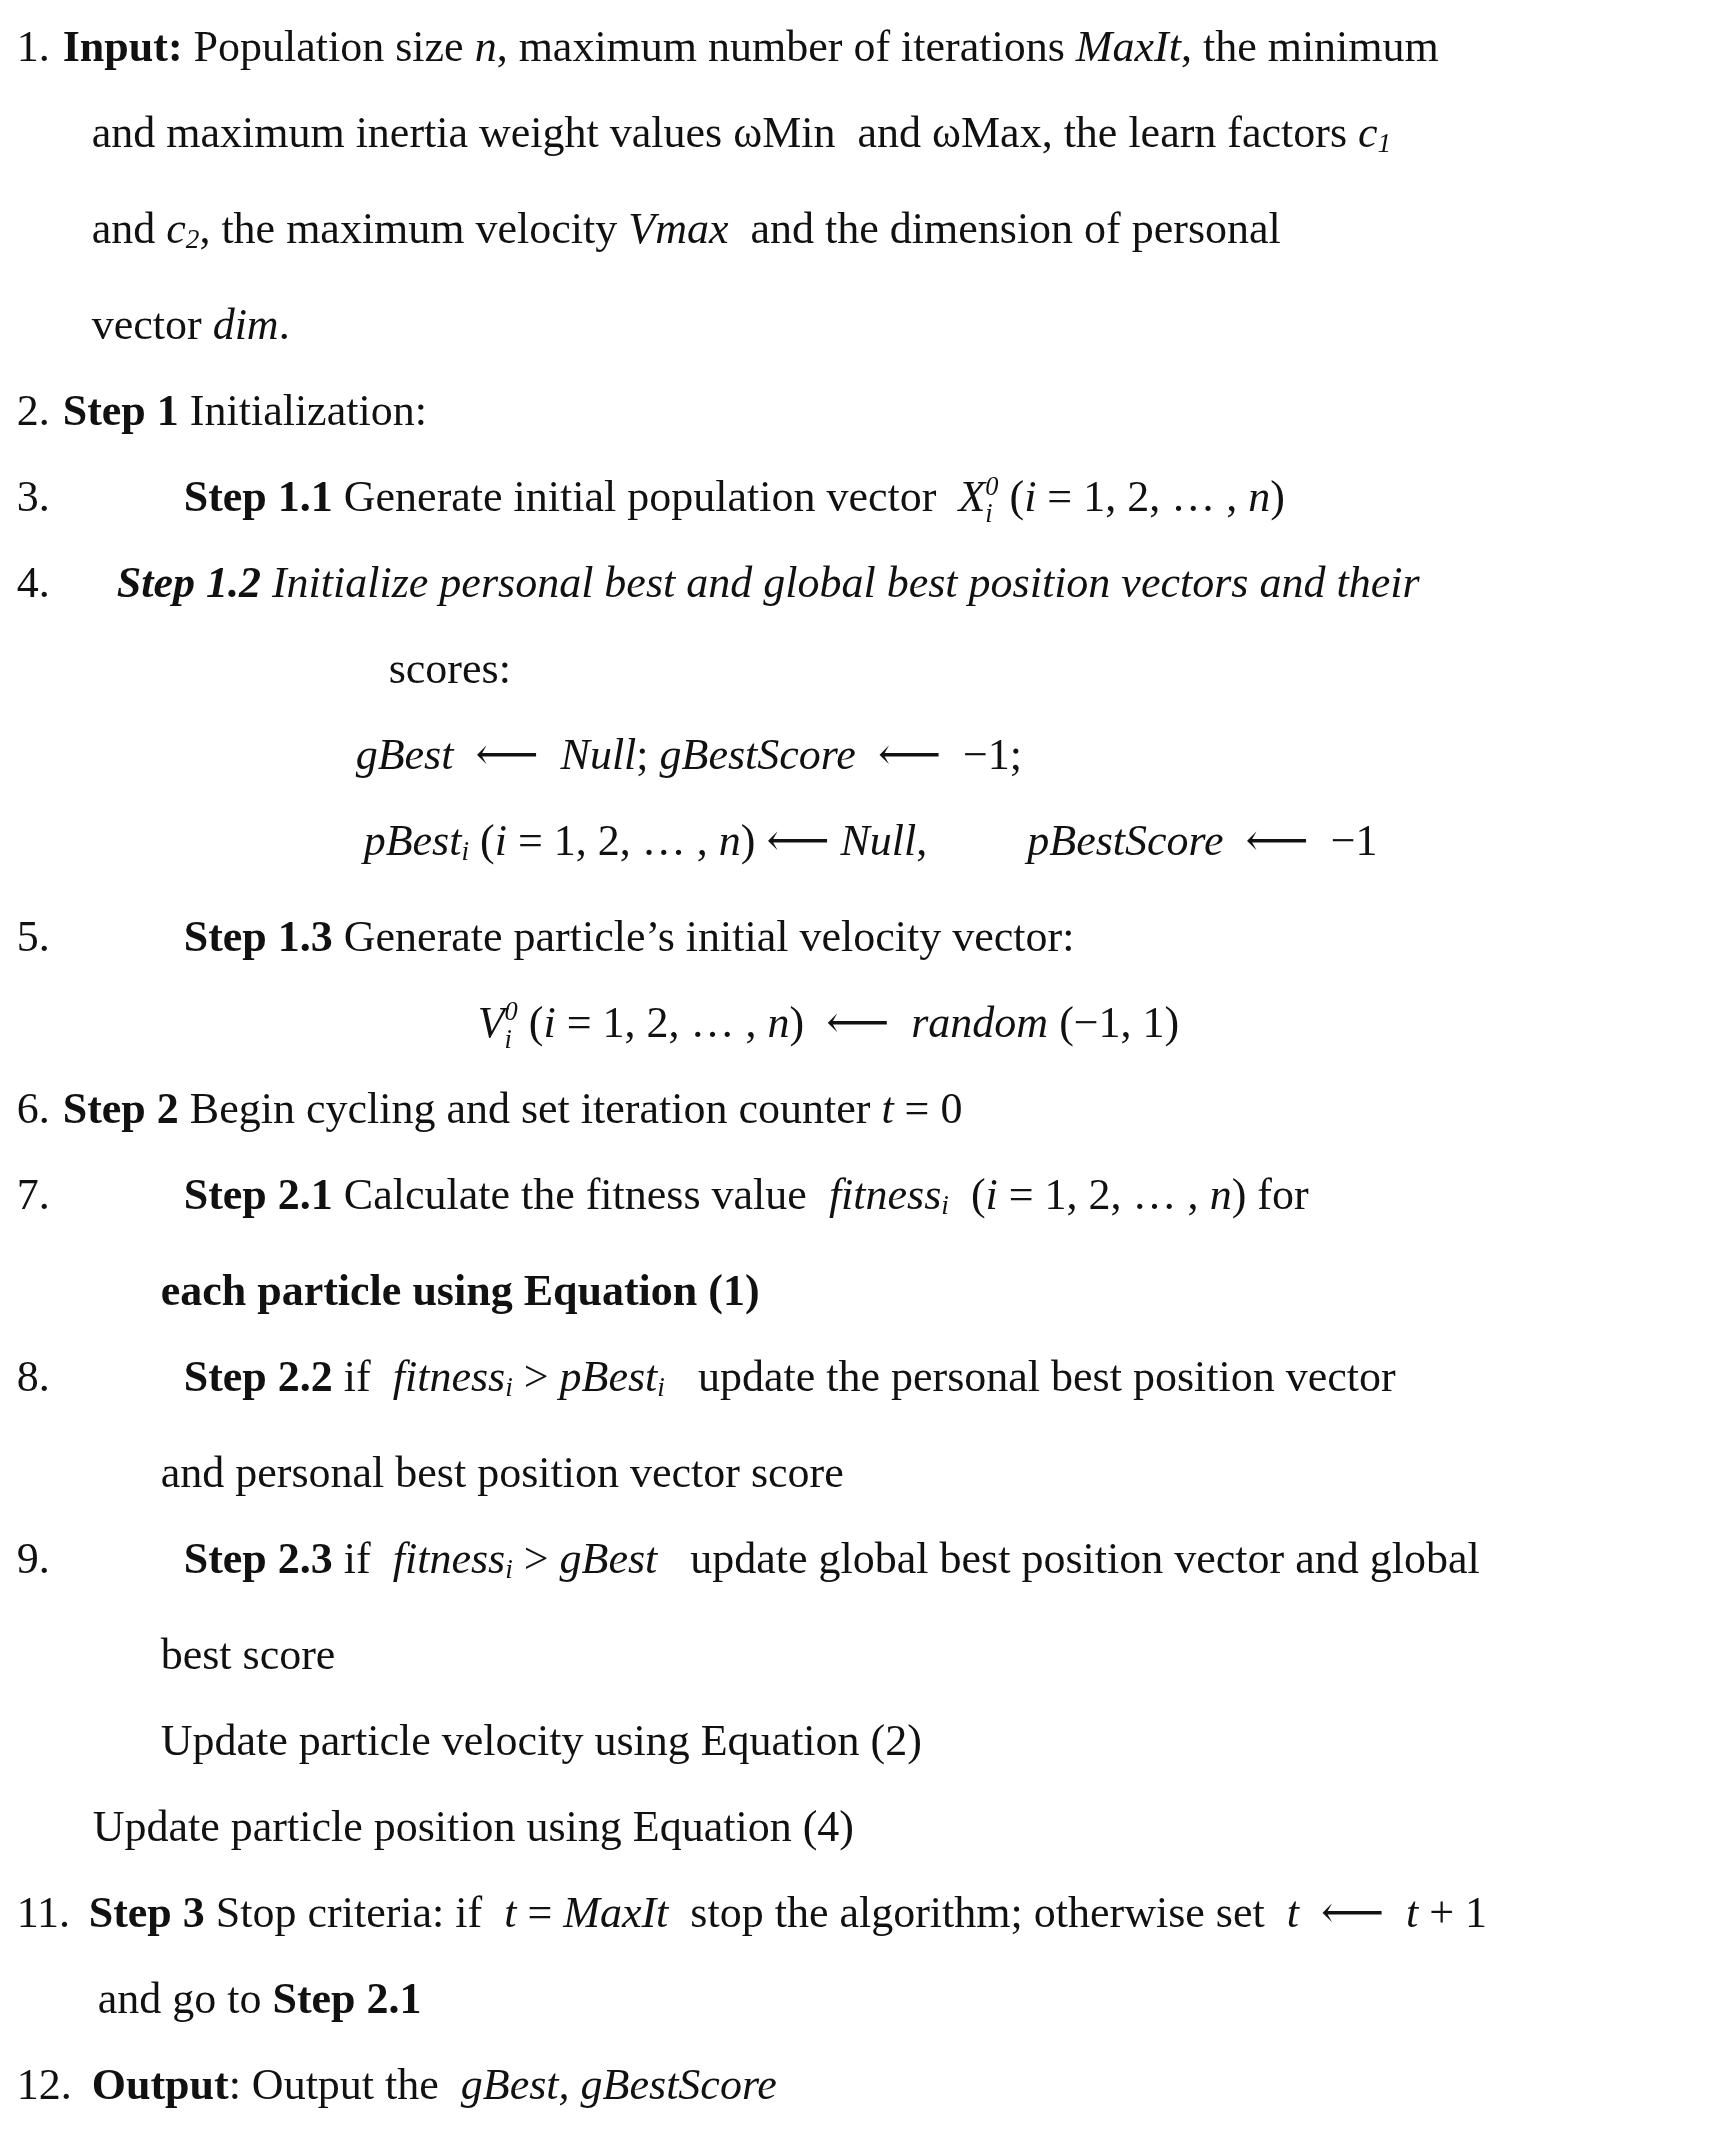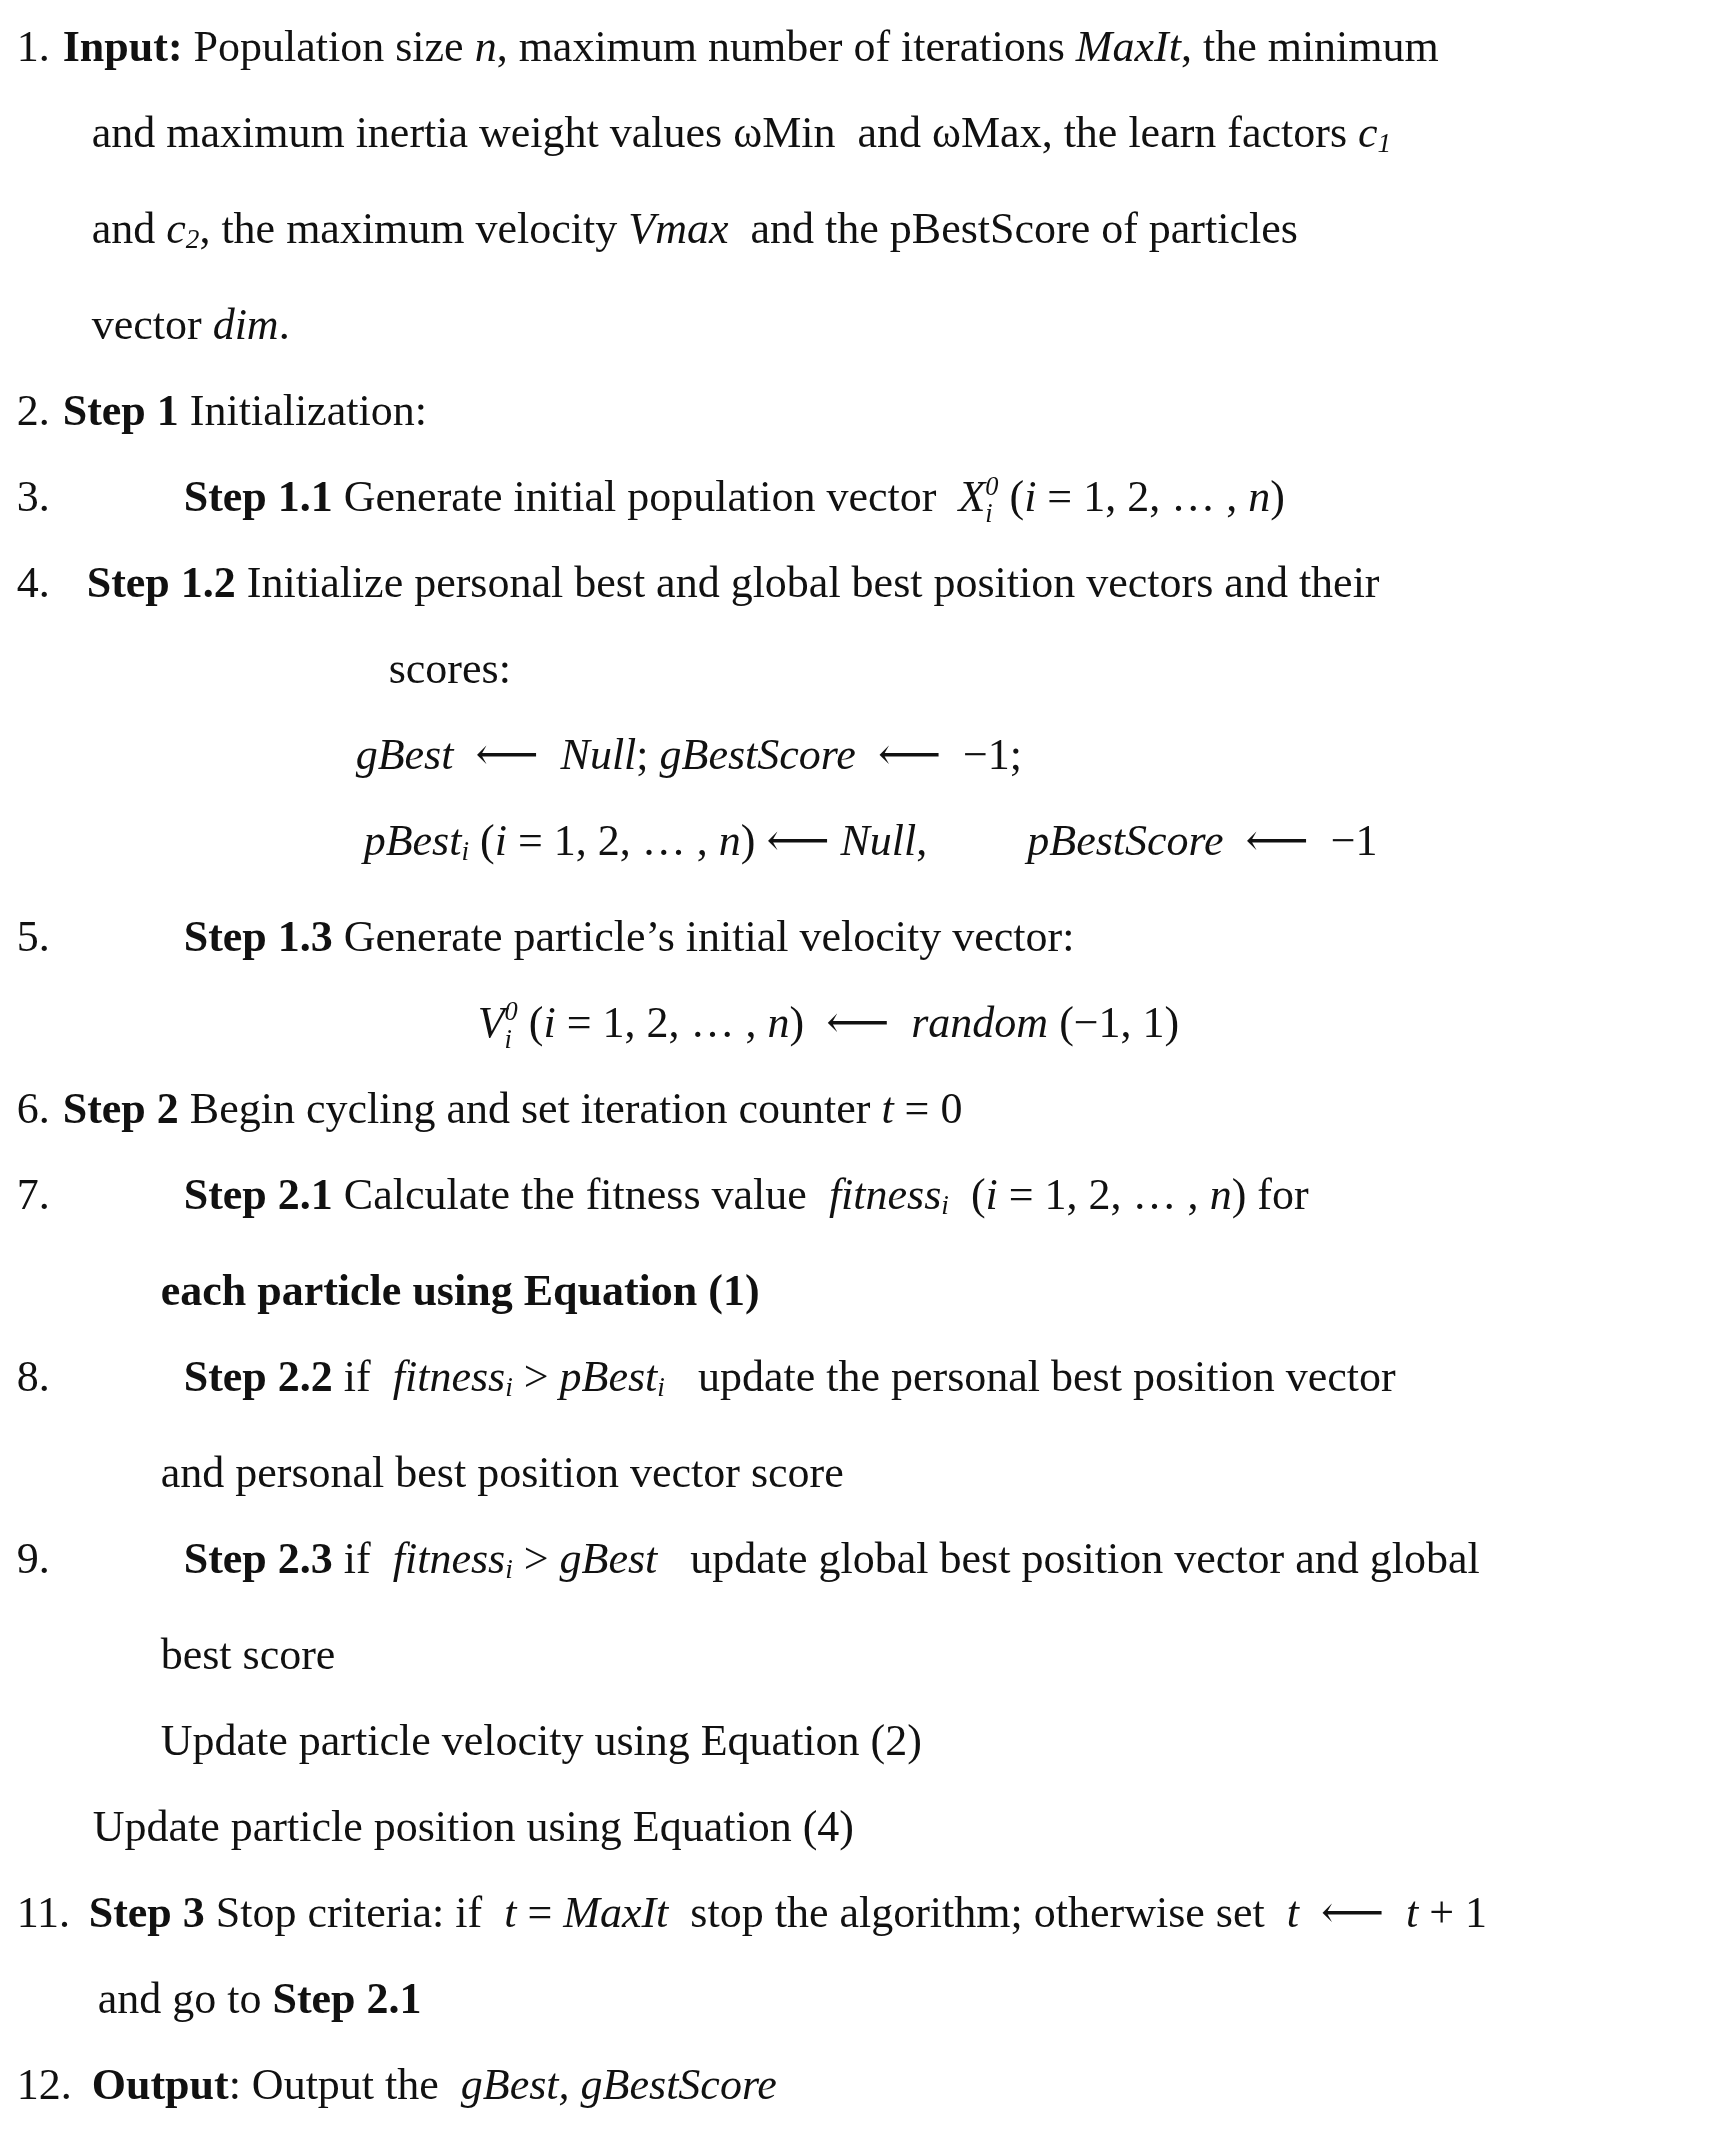--- a/index.html
+++ b/index.html
@@ -49,31 +49,31 @@
   .supsub span { display: block; }
 </style>
 </head>
 <body>
 
 <div class="doc">
   <div>
       <div>
         <div class="line"><span class="num">1.</span><span class="content" style="margin-left: 46px;"><span class="b ">Input:</span><span class=""> Population size </span><span class="i ">n</span><span class="">, maximum number of iterations </span><span class="i ">MaxIt</span><span class="">, the minimum</span></span></div>
         <div class="line"><span class="content" style="margin-left: 75px;"><span class="">and maximum inertia weight values ωMin  and ωMax, the learn factors </span><span class="i ">c</span><span class="i sub ">1</span></span></div>
-        <div class="line"><span class="content" style="margin-left: 75px;"><span class="">and </span><span class="i ">c</span><span class="i sub ">2</span><span class="">, the maximum velocity </span><span class="i ">Vmax</span><span class="">  and the pBestScore of particles</span></span></div>
+        <div class="line"><span class="content" style="margin-left: 75px;"><span class="">and </span><span class="i ">c</span><span class="i sub ">2</span><span class="">, the maximum velocity </span><span class="i ">Vmax</span><span class="">  and the dimension of personal</span></span></div>
         <div class="line"><span class="content" style="margin-left: 75px;"><span class="">vector </span><span class="i ">dim</span><span class="">.</span></span></div>
       </div>
       <div>
         <div class="line"><span class="num">2.</span><span class="content" style="margin-left: 46px; font-family: Liberation Serif, serif;"><span class="b ">Step 1</span><span class=""> Initialization:</span></span></div>
       </div>
       <div>
         <div class="line"><span class="num">3.</span><span class="content" style="margin-left: 167px;"><span class="b ">Step 1.1</span><span class=""> Generate initial population vector  </span><span class="i ">X</span><span class="supsub"><span>0</span><span>i</span></span><span class=""> (</span><span class="i ">i</span><span class=""> = 1, 2, … , </span><span class="i ">n</span><span class="">)</span></span></div>
       </div>
       <div>
-        <div class="line"><span class="num">4.</span><span class="content" style="margin-left: 70px;"><span class="b ">Step 1.2</span><span class=""> Initialize personal best and global best position vectors and their</span></span></div>
+        <div class="line"><span class="num">4.</span><span class="content" style="margin-left: 100px; font-style: italic;"><span class="b ">Step 1.2</span><span class=""> Initialize personal best and global best position vectors and their</span></span></div>
         <div class="line"><span class="content" style="margin-left: 372px;"><span class="">scores:</span></span></div>
         <div class="line"><span class="content" style="margin-left: 339px;"><span class="i ">gBest</span><span class="">  ⟵  </span><span class="i ">Null</span><span class="">; </span><span class="i ">gBestScore</span><span class="">  ⟵  −1;</span></span></div>
         <div class="line"><span class="content" style="margin-left: 347px;"><span class="i ">pBest</span><span class="i sub ">i</span><span class=""> (</span><span class="i ">i</span><span class=""> = 1, 2, … , </span><span class="i ">n</span><span class="">) ⟵ </span><span class="i ">Null</span><span class="">,</span><span class="gap" style="width: 100px;"></span><span class="i ">pBestScore</span><span class="">  ⟵  −1</span></span></div>
       </div>
       <div>
         <div class="line"><span class="num">5.</span><span class="content" style="margin-left: 167px;"><span class="b ">Step 1.3</span><span class=""> Generate particle’s initial velocity vector:</span></span></div>
         <div class="line"><span class="content" style="margin-left: 461px;"><span class="i ">V</span><span class="supsub"><span>0</span><span>i</span></span><span class=""> (</span><span class="i ">i</span><span class=""> = 1, 2, … , </span><span class="i ">n</span><span class="">)  ⟵  </span><span class="i ">random</span><span class=""> (−1, 1)</span></span></div>
       </div>
       <div>
         <div class="line"><span class="num">6.</span><span class="content" style="margin-left: 46px;"><span class="b ">Step 2</span><span class=""> Begin cycling and set iteration counter </span><span class="i ">t</span><span class=""> = 0</span></span></div>

